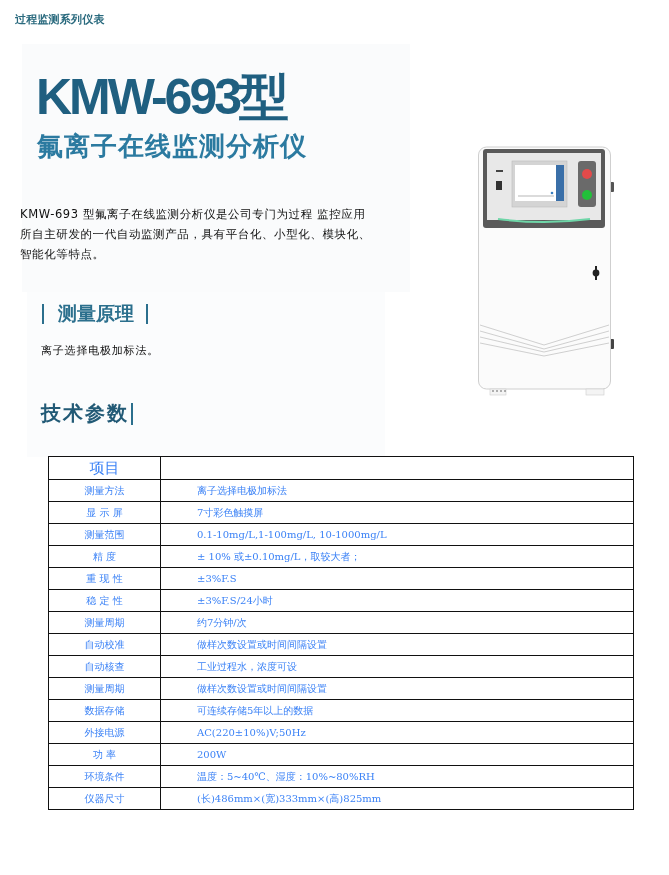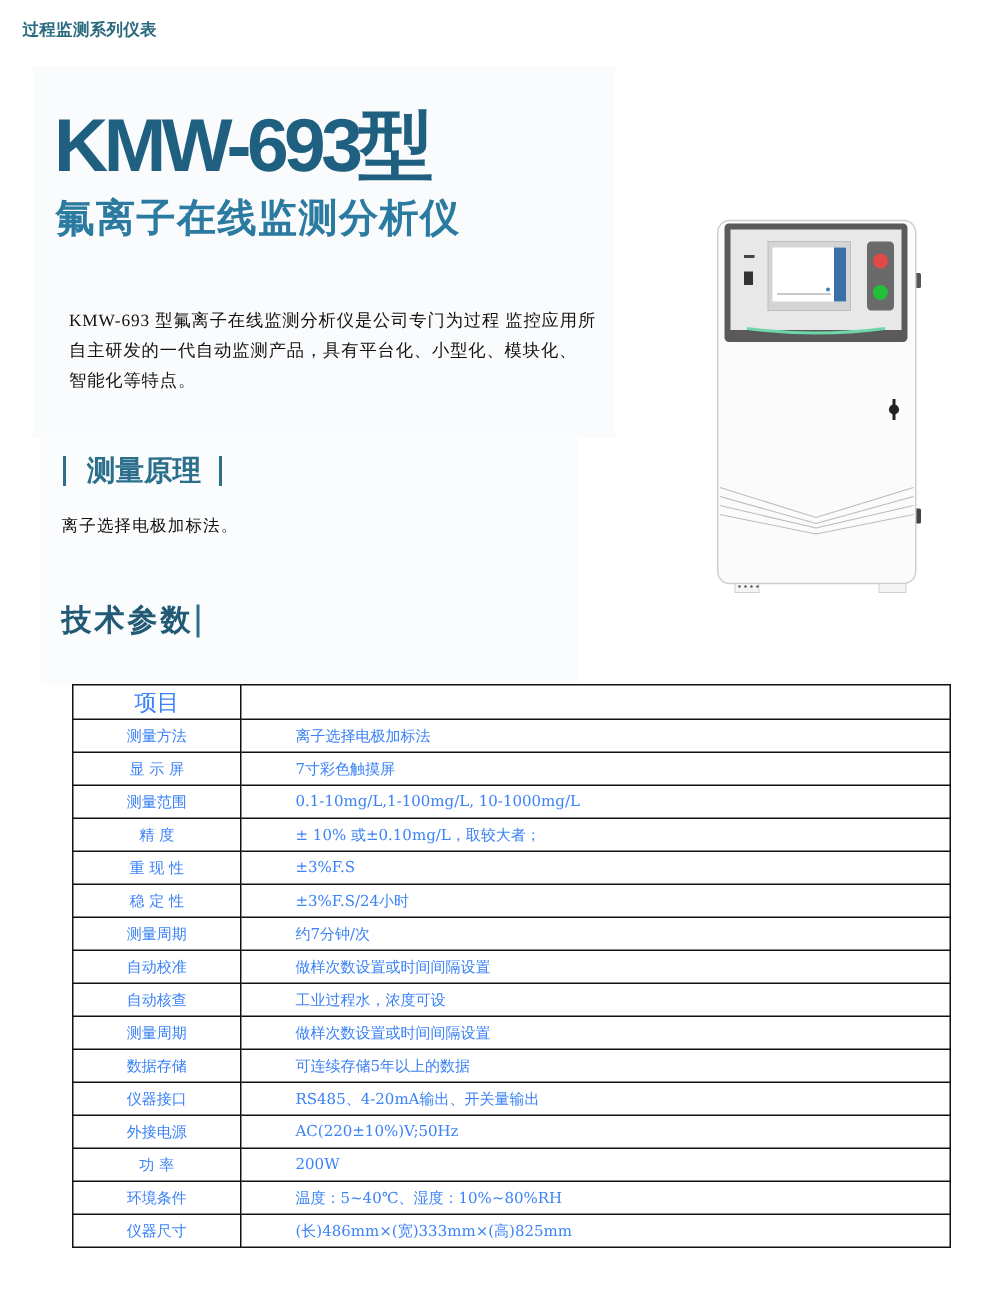--- a/index.html
+++ b/index.html
@@ -5,21 +5,21 @@
   html, body { margin:0; padding:0; }
   body { width:669px; height:875px; background:#ffffff; position:relative; overflow:hidden;
          font-family:"DejaVu Sans","Liberation Sans",sans-serif; color:#111; }
   .abs { position:absolute; }
   .series { left:15px; top:12px; font-size:11px; font-weight:bold; color:#2a6a7e; letter-spacing:0.2px; }
   .panel1 { left:22px; top:44px; width:388px; height:248px; background:#fafbfc; }
   .panel2 { left:27px; top:292px; width:358px; height:165px; background:#fbfcfd; }
   .model { left:36px; top:72px; font-family:"Liberation Sans",sans-serif; font-weight:bold; font-size:50px;
            color:#1f5f80; letter-spacing:-3px; line-height:1; }
   .subtitle { left:37px; top:133px; font-size:26px; font-weight:bold; color:#2b7aa0; letter-spacing:1px; line-height:1; }
-  .intro { left:46px; top:204px; width:352px; font-size:11.5px; line-height:20px; color:#111; letter-spacing:0.6px;font-family:Liberation Serif, serif; }
+  .intro { left:20px; top:204px; width:352px; font-size:11.5px; line-height:20px; color:#111; letter-spacing:0.6px; }
   .h-principle { left:42px; top:301px; font-size:19px; font-weight:bold; color:#2b6f8d; display:flex; align-items:center; }
   .bar { display:inline-block; width:2px; height:20px; background:#2b6f8d; }
   .h-principle .txt { margin:0 12px 0 14px; }
   .principle-text { left:41px; top:343px; font-size:11px; letter-spacing:0.8px; color:#111; }
   .h-params { left:41px; top:400px; font-size:20px; font-weight:bold; color:#225a76; letter-spacing:2px; display:flex; align-items:center; }
   .h-params .bar { margin-left:2px; height:22px; }
   table.spec { position:absolute; left:48px; top:456px; width:586px; border-collapse:collapse; }
   table.spec td { border:1px solid #111; height:21px; padding:0; font-family:"DejaVu Serif","Liberation Serif",serif; font-size:10px; color:#3b82f6; }
   table.spec td.k { width:111px; text-align:center; }
   table.spec td.v { padding-left:36px; }
@@ -139,24 +139,20 @@
       </tr>
     <tr>
         <td class="k">测量周期</td>
         <td class="v">做样次数设置或时间间隔设置</td>
       </tr>
     <tr>
         <td class="k">数据存储</td>
         <td class="v">可连续存储5年以上的数据</td>
       </tr>
     <tr>
-        <td class="k">仪器接口</td>
-        <td class="v">RS485、4-20mA输出、开关量输出</td>
-      </tr>
-    <tr>
         <td class="k">外接电源</td>
         <td class="v">AC(220±10%)V;50Hz</td>
       </tr>
     <tr>
         <td class="k">功 率</td>
         <td class="v">200W</td>
       </tr>
     <tr>
         <td class="k">环境条件</td>
         <td class="v">温度：5~40℃、湿度：10%~80%RH</td>

